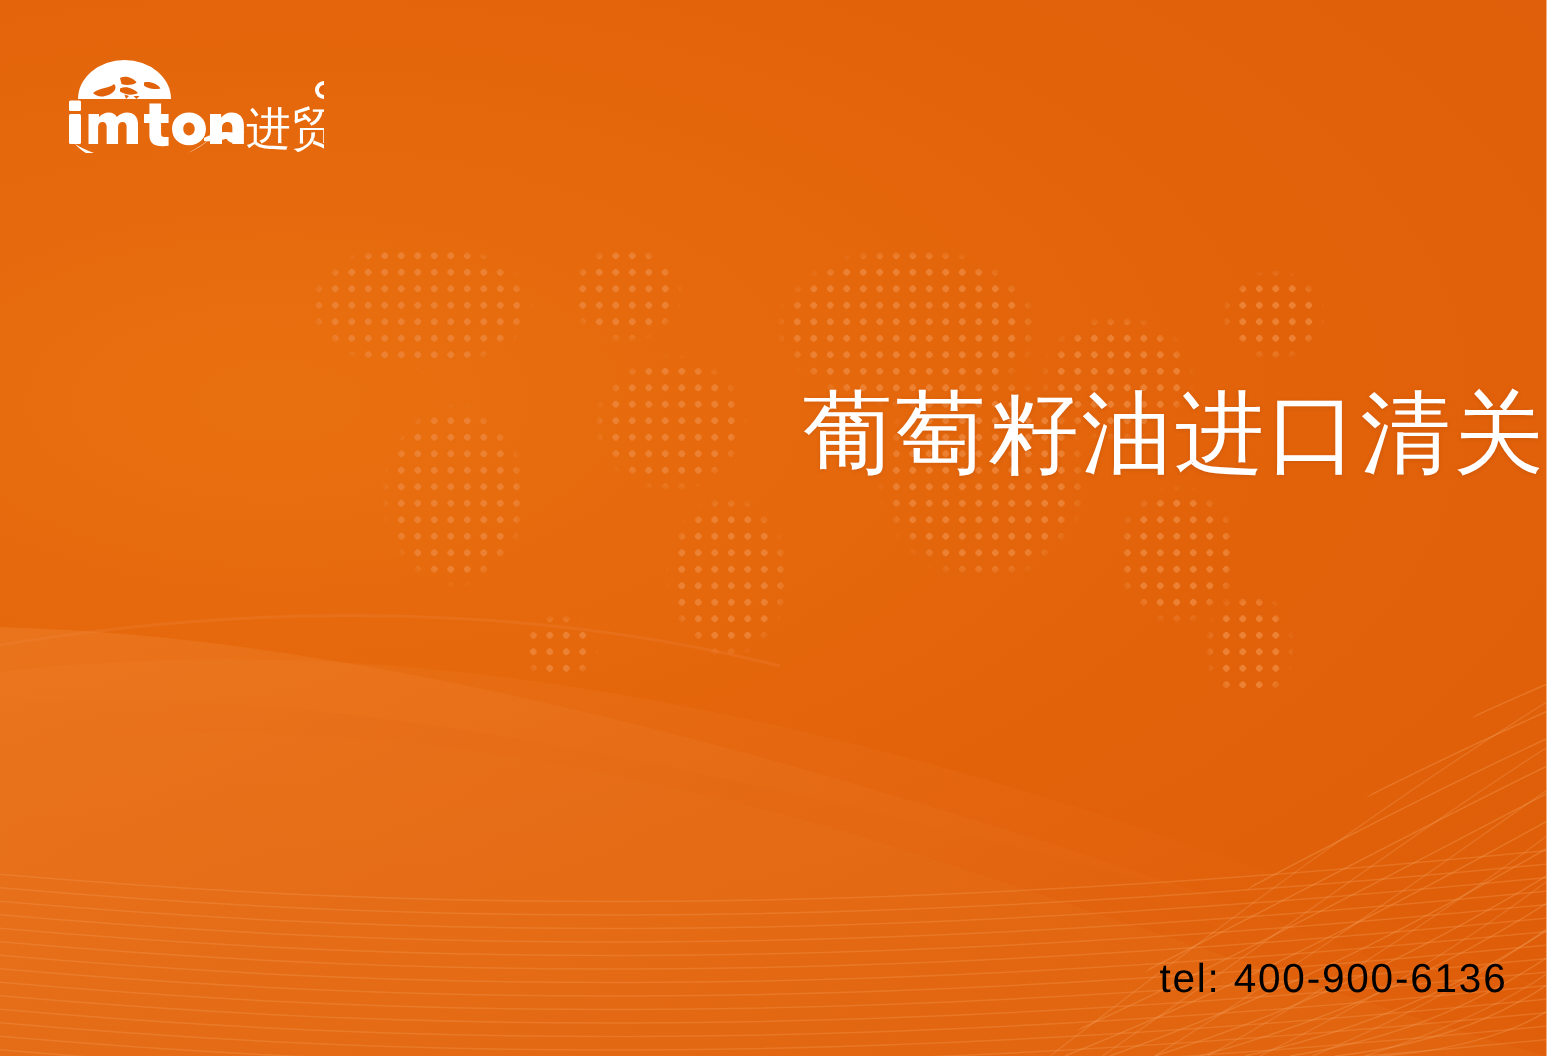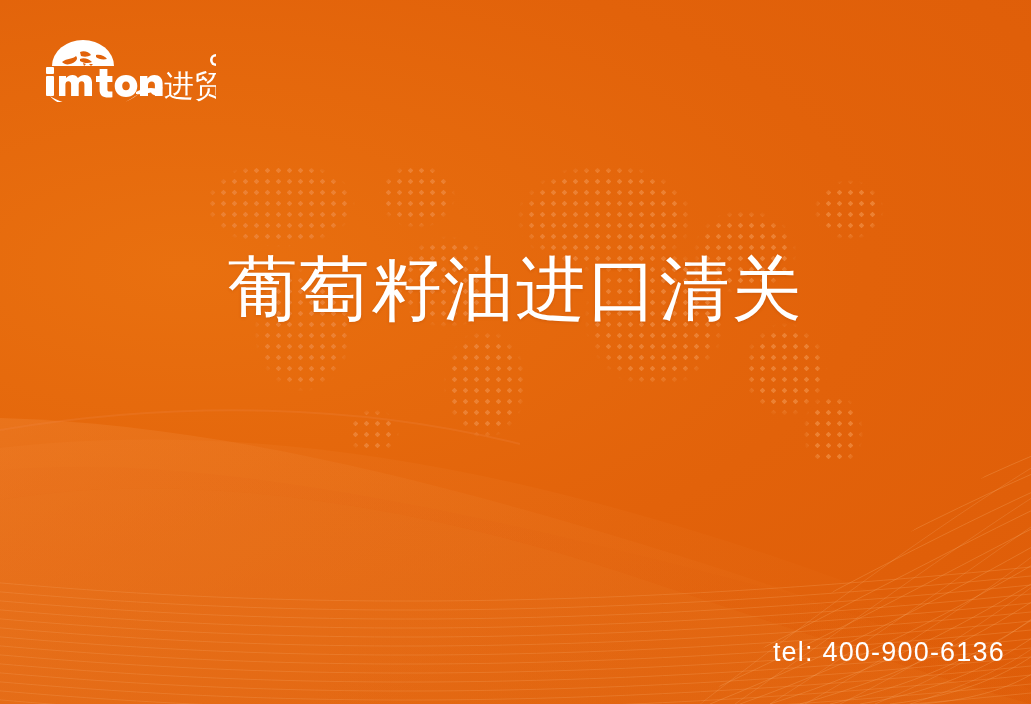--- a/index.html
+++ b/index.html
@@ -71,35 +71,35 @@
     left:36px; top:26px;
     width:180px; height:76px;
   }
   #logo svg { display:block; }
 
   
   #headline {
     position:absolute;
     left:0; top:228px;
     width:1031px;
-    text-align:center;
+    text-align:right;
     color:#ffffff;
-    font-size:70px;
+    font-size:60px;
     line-height:122px;
     letter-spacing:2px;
     font-weight:400;
     text-shadow:0 1px 3px rgba(120,45,0,0.18);
   }
   #headline .hl-line { display:block; white-space:nowrap; }
 
   
   #tel {
     position:absolute;
     right:26px; bottom:36px;
-    color:#ffffff;
+    color:#000000;
     font-size:27px;
     letter-spacing:1.2px;
     font-weight:400;
   }
 </style>
 </head>
 <body>
 
 <div id="banner">
 

